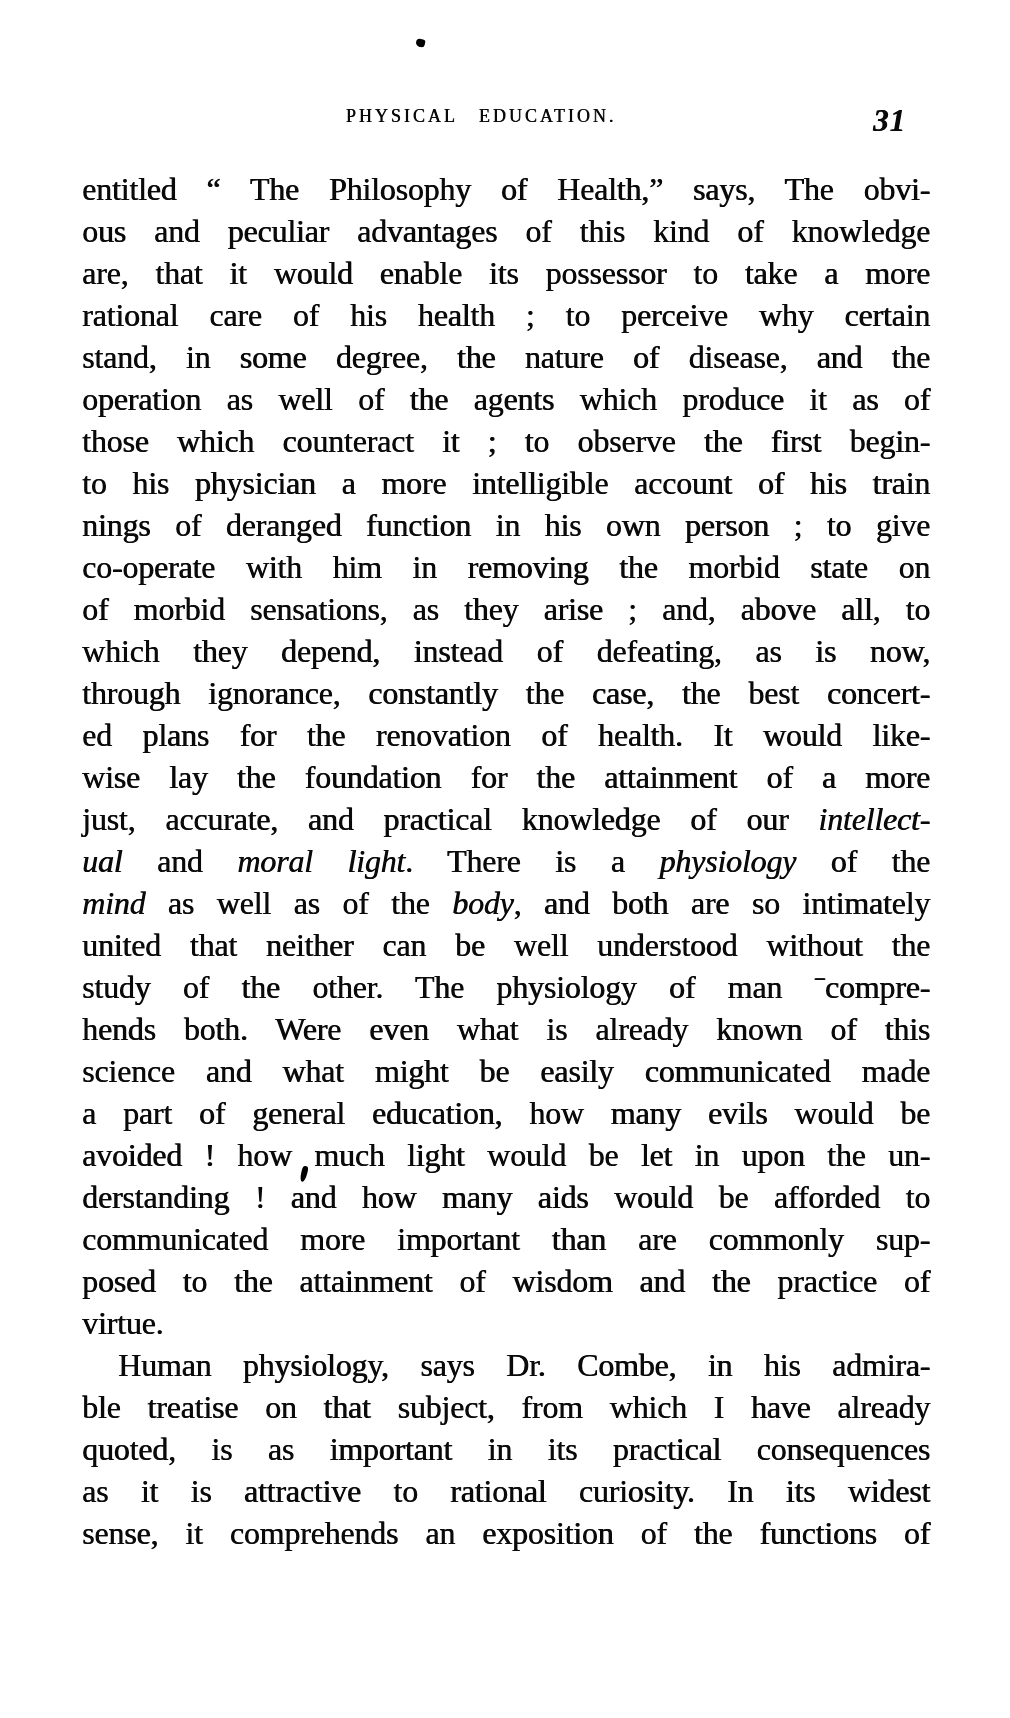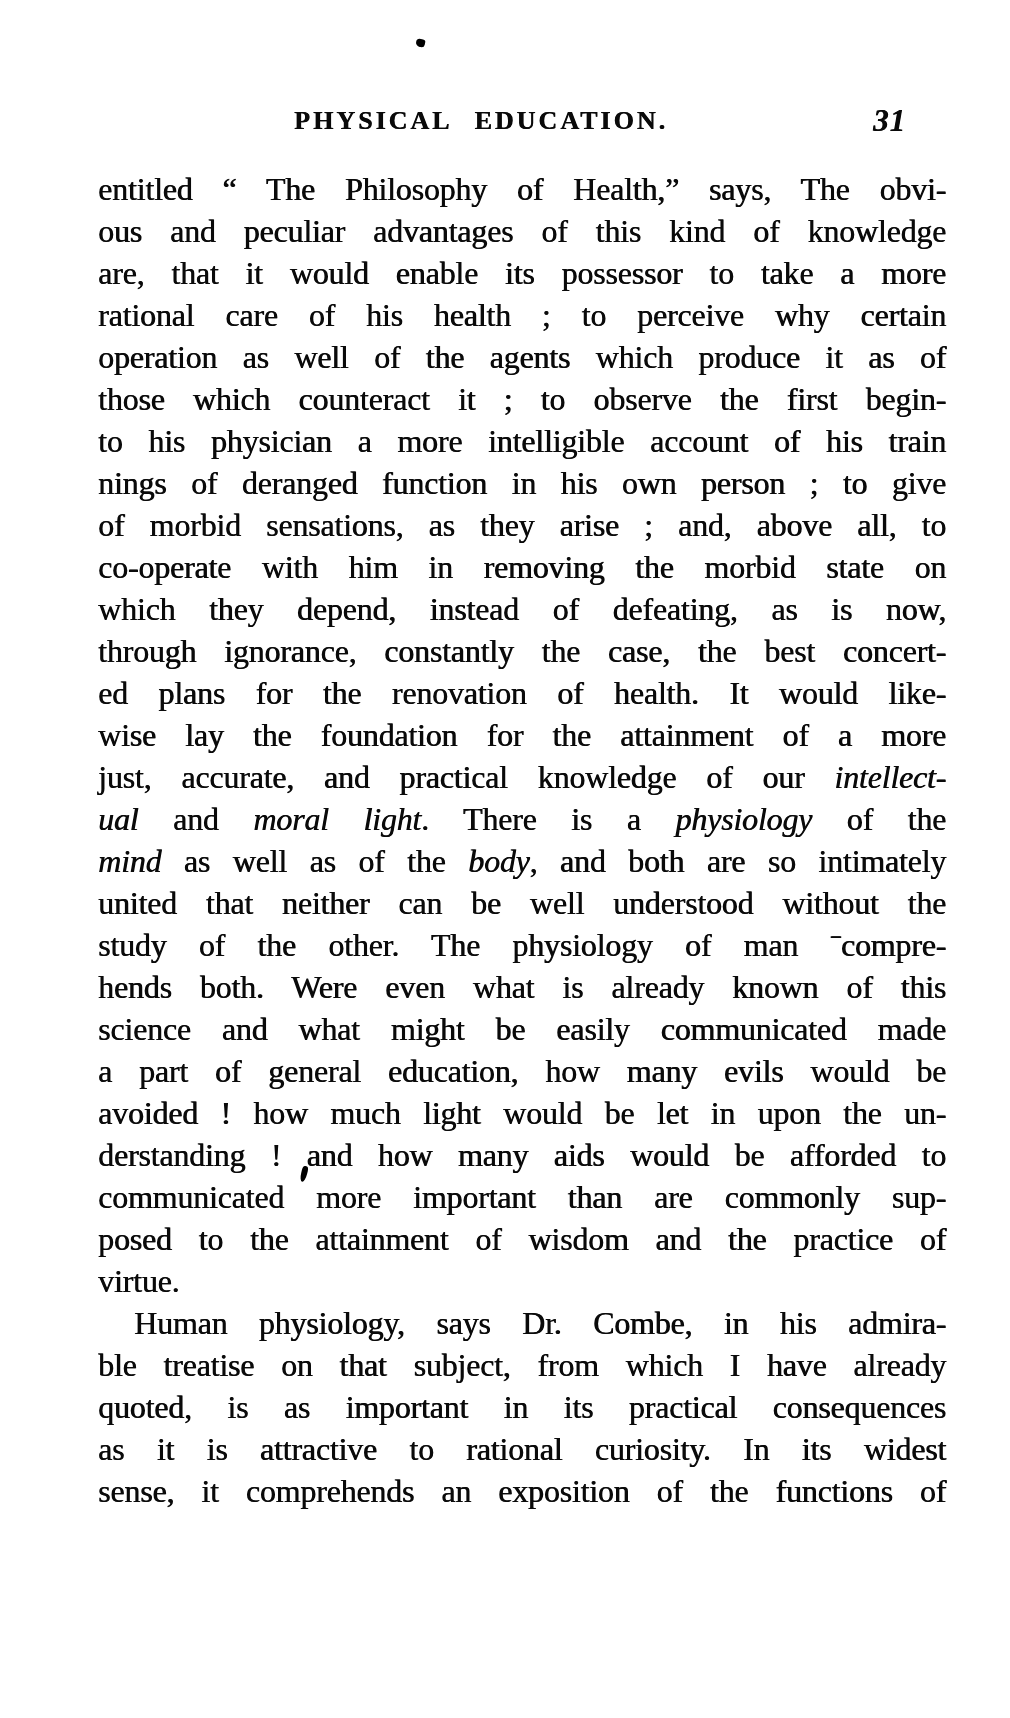--- a/index.html
+++ b/index.html
@@ -19,42 +19,42 @@
   
   .running-header {
     position: absolute;
     top: 106px;
     left: 82px;
     width: 798px;
     height: 38px;
     text-align: center;
   }
   .header-title {
-    font-size: 26px;
-    font-weight: bold;
+    font-size: 18px;
+    font-weight: normal;
     letter-spacing: 3px;
     word-spacing: 14px;
     text-shadow: 0.5px 0 0 currentColor;
     white-space: nowrap;
   }
   .page-number {
     position: absolute;
     top: 103px;
     right: 104px;
     font-size: 31px;
     font-weight: bold;
     letter-spacing: 1px;
     text-shadow: 0.5px 0 0 currentColor;
     font-style: italic;
   }
   
   .page-body {
     position: absolute;
     top: 168px;
-    left: 98px;
+    left: 82px;
     width: 848px;
   }
   .line {
     height: 42px;
     line-height: 42px;
     font-size: 32px;
     letter-spacing: -0.2px;
     text-align: justify;
     text-align-last: justify;
     text-shadow: 0.6px 0 0 currentColor;
@@ -104,26 +104,27 @@
     <span class="header-title">PHYSICAL EDUCATION.</span>
   </div>
 
   <div class="page-number">31</div>
 
   <div class="page-body">
       <div class="line"><span>entitled “ The Philosophy of Health,” says, The obvi-</span></div>
       <div class="line"><span>ous and peculiar advantages of this kind of knowledge</span></div>
       <div class="line"><span>are, that it would enable its possessor to take a more</span></div>
       <div class="line"><span>rational care of his health ; to perceive why certain</span></div>
+      <div class="line"><span>stand, in some degree, the nature of disease, and the</span></div>
       <div class="line"><span>operation as well of the agents which produce it as of</span></div>
       <div class="line"><span>those which counteract it ; to observe the first begin-</span></div>
       <div class="line"><span>to his physician a more intelligible account of his train</span></div>
       <div class="line"><span>nings of deranged function in his own person ; to give</span></div>
+      <div class="line"><span>co-operate with him in removing the morbid state on</span></div>
       <div class="line"><span>of morbid sensations, as they arise ; and, above all, to</span></div>
-      <div class="line"><span>co-operate with him in removing the morbid state on</span></div>
       <div class="line"><span>which they depend, instead of defeating, as is now,</span></div>
       <div class="line"><span>through ignorance, constantly the case, the best concert-</span></div>
       <div class="line"><span>ed plans for the renovation of health.  It would like-</span></div>
       <div class="line"><span>wise lay the foundation for the attainment of a more</span></div>
       <div class="line"><span>just, accurate, and practical knowledge of our </span><span class="it">intellect-</span></div>
       <div class="line"><span class="it">ual</span><span> and </span><span class="it">moral light</span><span>.  There is a </span><span class="it">physiology</span><span> of the</span></div>
       <div class="line"><span class="it">mind</span><span> as well as of the </span><span class="it">body</span><span>, and both are so intimately</span></div>
       <div class="line"><span>united that neither can be well understood without the</span></div>
       <div class="line"><span>study of the other.  The physiology of man ˉcompre-</span></div>
       <div class="line"><span>hends both.  Were even what is already known of this</span></div>

